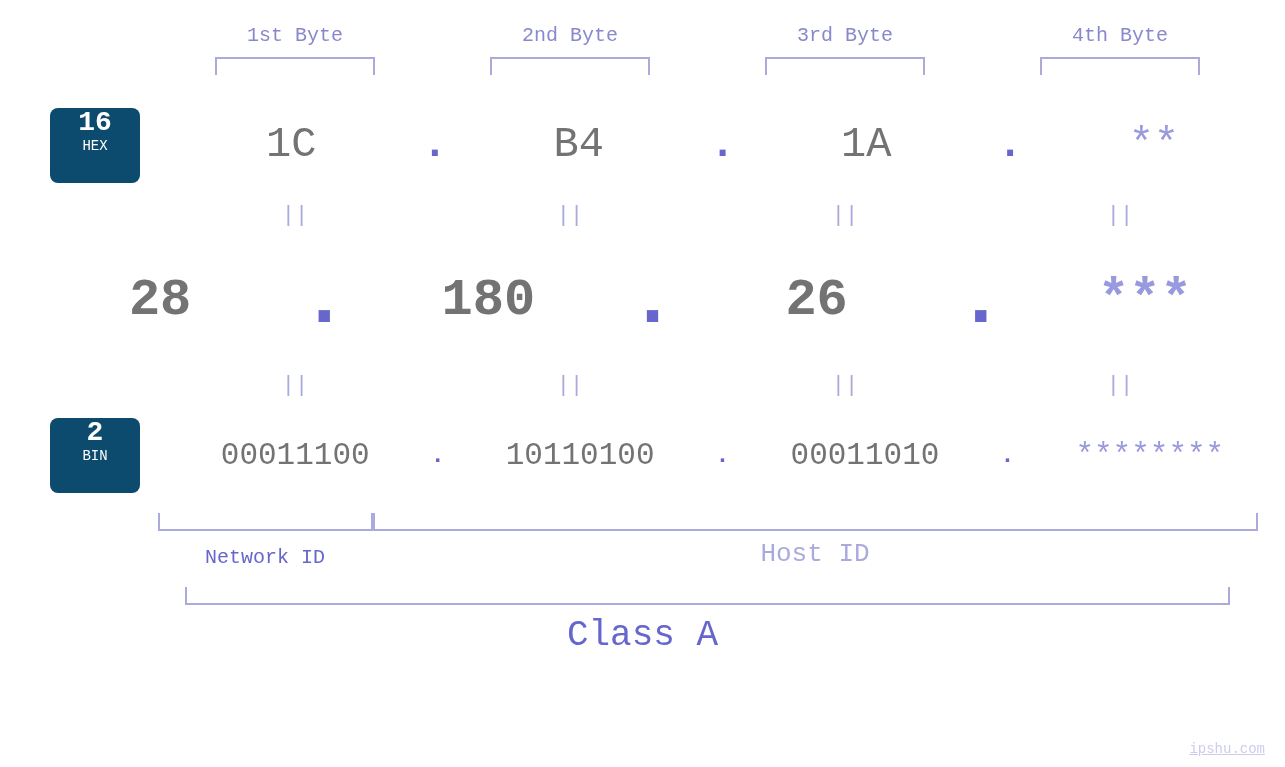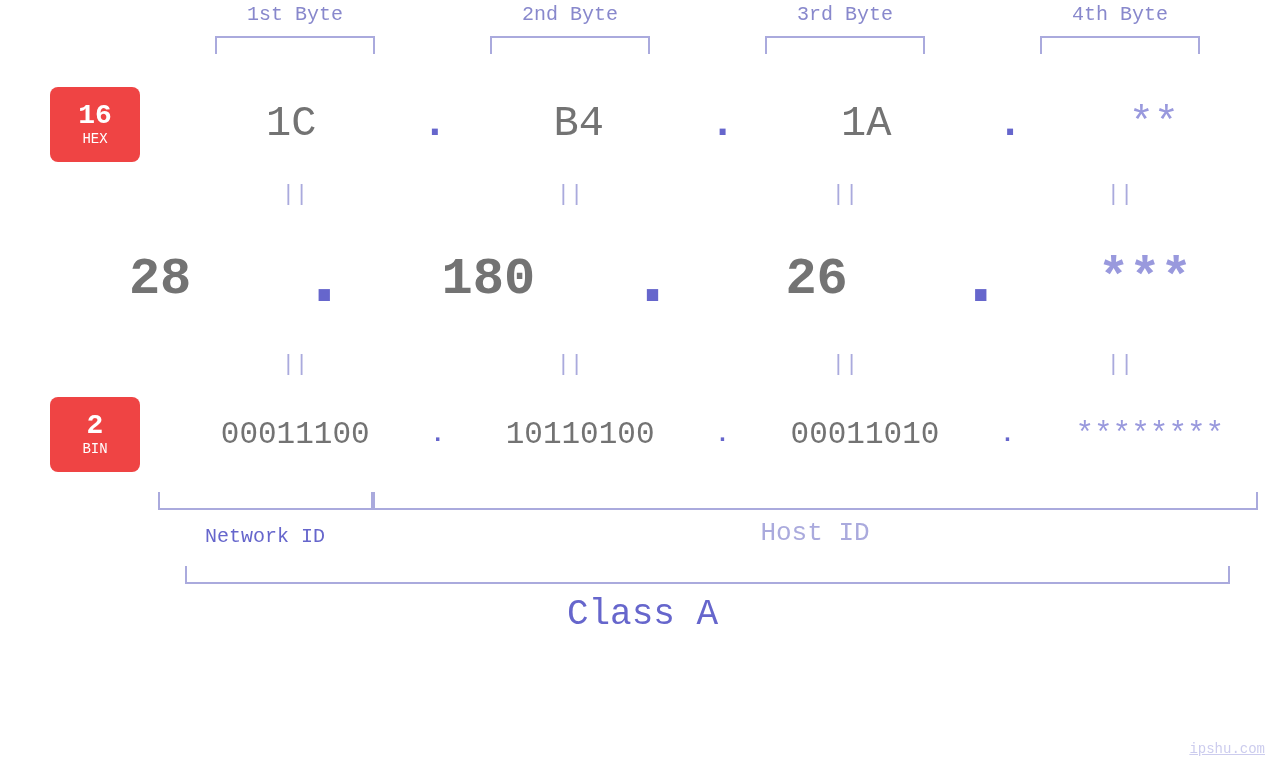--- a/index.html
+++ b/index.html
@@ -13,21 +13,21 @@
       position: relative;
     }
 
     .main-container {
       width: 1285px;
       height: 767px;
       display: flex;
       flex-direction: column;
       align-items: center;
       justify-content: flex-start;
-      padding-top: 3px;
+      padding-top: 24px;
       position: relative;
     }
 
     
     .byte-labels {
       display: flex;
       width: 1100px;
       margin-left: 130px;
       margin-bottom: 10px;
     }
@@ -67,26 +67,25 @@
     .data-row {
       display: flex;
       align-items: center;
       width: 1285px;
       height: 100px;
     }
 
     .base-badge {
       width: 90px;
       height: 75px;
-      background: #ef4444;
+      background: #0c4a6e;
       border-radius: 8px;
       display: flex;
       flex-direction: column;
       align-items: center;
-      justify-content: center;
       margin-left: 50px;
       color: white;
       flex-shrink: 0;
     }
 
     .badge-number {
       font-size: 28px;
       font-weight: bold;
       line-height: 1.1;
     }

